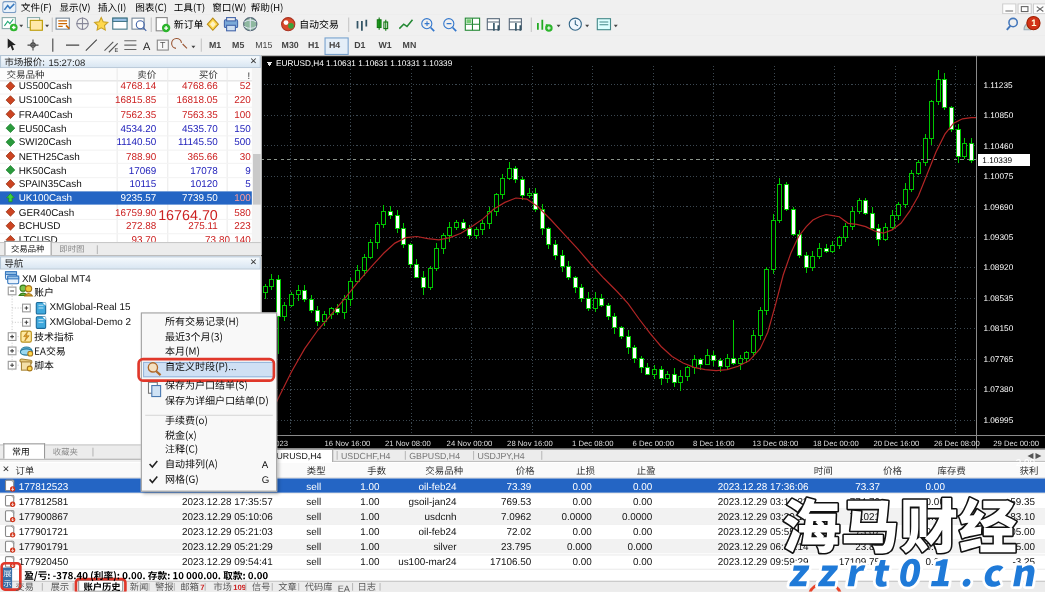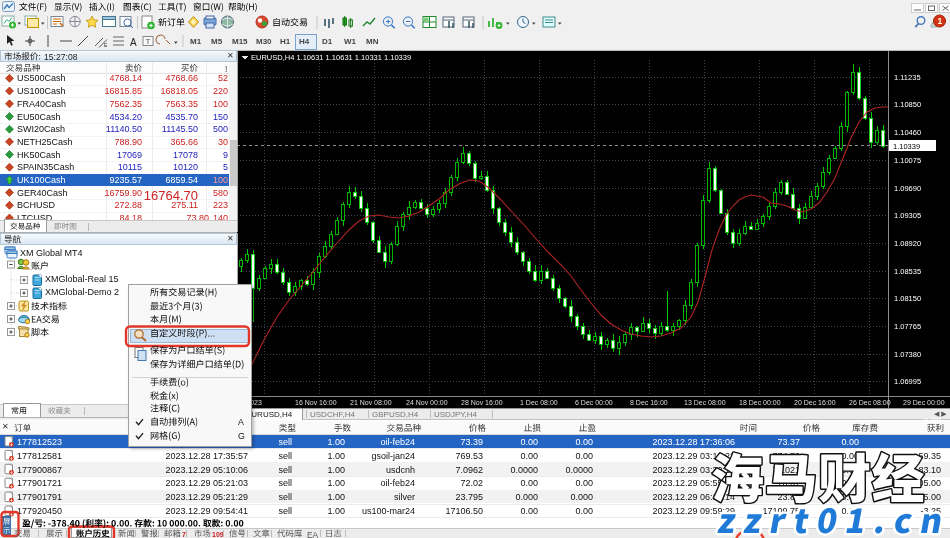--- a/index.html
+++ b/index.html
@@ -385,21 +385,21 @@
     <text x="130" y="12.5" font-size="10" fill="#222" font-family="Liberation Sans">A</text>
     <rect x="143" y="3.5" width="10" height="9" fill="#f8f8f8" stroke="#888"></rect>
     <text x="145.5" y="11" font-size="8" fill="#555">T</text>
     <path d="M160 11 a4.5 4.5 0 1 1 5 -5" fill="none" stroke="#953"></path>
     <path d="M166 7 l4 4" stroke="#953"></path>
     <path d="M174 8.5 l3.6 0 l-1.8 2.4 z" fill="#444"></path>
     <line x1="183" y1="2" x2="183" y2="14" stroke="#c6c6c6"></line>
   </svg>
 <div class="tx" style="left:190px;top:37px;font-size:8px;color:#444;font-weight:bold">M1</div>
 <div class="tx" style="left:211px;top:37px;font-size:8px;color:#444;font-weight:bold">M5</div>
-<div class="tx" style="left:232px;top:37px;font-size:8px;color:#444;font-weight:bold">M15</div>
+<div class="tx" style="left:232px;top:37px;font-size:8px;color:#444;font-weight:normal">M15</div>
 <div class="tx" style="left:256px;top:37px;font-size:8px;color:#444;font-weight:bold">M30</div>
 <div class="tx" style="left:280px;top:37px;font-size:8px;color:#444;font-weight:bold">H1</div>
 <div class="ab" style="left:295px;top:34px;width:20px;height:14px;background:#e4eef8;border:1px solid #7aa2cc"></div>
 <div class="tx" style="left:299px;top:37px;font-size:8px;color:#444;font-weight:bold">H4</div>
 <div class="tx" style="left:322px;top:37px;font-size:8px;color:#444;font-weight:bold">D1</div>
 <div class="tx" style="left:344px;top:37px;font-size:8px;color:#444;font-weight:bold">W1</div>
 <div class="tx" style="left:366px;top:37px;font-size:8px;color:#444;font-weight:bold">MN</div>
 <div class="ab" style="left:0;top:50px;width:237px;height:182px;background:#fff;border-right:1px solid #aaa"></div>
 <div class="ab" style="left:0;top:50px;width:237px;height:12px;background:linear-gradient(#f6fafd,#d9e6f2);border:1px solid #b5c6d6;box-sizing:border-box"></div>
 <div class="tx" style="left:44px;top:51.5px;font-size:8.6px;color:#222">15:27:08</div>
@@ -445,35 +445,35 @@
 <div class="tx" style="left:198px;top:149.5px;font-size:9px;color:#2222bb;transform:translateX(-100%)">17078</div>
 <div class="tx" style="left:228px;top:149.5px;font-size:9px;color:#2222bb;transform:translateX(-100%)">9</div>
 <div class="ab" style="left:0;top:173.6px;width:229px;height:1px;background:#f3f3f3"></div>
 <div class="tx" style="left:17px;top:162.2px;font-size:9px;color:#111">SPAIN35Cash</div>
 <div class="tx" style="left:142px;top:162.2px;font-size:9px;color:#2222bb;transform:translateX(-100%)">10115</div>
 <div class="tx" style="left:198px;top:162.2px;font-size:9px;color:#2222bb;transform:translateX(-100%)">10120</div>
 <div class="tx" style="left:228px;top:162.2px;font-size:9px;color:#2222bb;transform:translateX(-100%)">5</div>
 <div class="ab" style="left:0;top:173.6px;width:229px;height:12.7px;background:#2465c4"></div>
 <div class="tx" style="left:17px;top:174.9px;font-size:9px;color:#fff">UK100Cash</div>
 <div class="tx" style="left:142px;top:174.9px;font-size:9px;color:#fff;transform:translateX(-100%)">9235.57</div>
-<div class="tx" style="left:198px;top:174.9px;font-size:9px;color:#fff;transform:translateX(-100%)">6859.54</div>
+<div class="tx" style="left:198px;top:174.9px;font-size:9px;color:#fff;transform:translateX(-100%)">7739.50</div>
 <div class="tx" style="left:228px;top:174.9px;font-size:9px;color:#ff9a9a;transform:translateX(-100%)">100</div>
 <div class="ab" style="left:0;top:199.0px;width:229px;height:1px;background:#f3f3f3"></div>
 <div class="tx" style="left:17px;top:187.6px;font-size:9px;color:#111">GER40Cash</div>
 <div class="tx" style="left:142px;top:187.6px;font-size:9px;color:#cc2222;transform:translateX(-100%)">16759.90</div>
 <div class="tx" style="left:198px;top:187.6px;font-size:13px;color:#cc2222;transform:translateX(-100%)">16764.70</div>
 <div class="tx" style="left:228px;top:187.6px;font-size:9px;color:#cc2222;transform:translateX(-100%)">580</div>
 <div class="ab" style="left:0;top:211.7px;width:229px;height:1px;background:#f3f3f3"></div>
 <div class="tx" style="left:17px;top:200.3px;font-size:9px;color:#111">BCHUSD</div>
 <div class="tx" style="left:142px;top:200.3px;font-size:9px;color:#cc2222;transform:translateX(-100%)">272.88</div>
 <div class="tx" style="left:198px;top:200.3px;font-size:9px;color:#cc2222;transform:translateX(-100%)">275.11</div>
 <div class="tx" style="left:228px;top:200.3px;font-size:9px;color:#cc2222;transform:translateX(-100%)">223</div>
 <div class="ab" style="left:0;top:224.4px;width:229px;height:1px;background:#f3f3f3"></div>
 <div class="tx" style="left:17px;top:213.0px;font-size:9px;color:#111">LTCUSD</div>
-<div class="tx" style="left:142px;top:213.0px;font-size:9px;color:#cc2222;transform:translateX(-100%)">84.18</div>
+<div class="tx" style="left:142px;top:213.0px;font-size:9px;color:#cc2222;transform:translateX(-100%)">93.70</div>
 <div class="tx" style="left:209px;top:213.0px;font-size:9px;color:#cc2222;transform:translateX(-100%)">73.80</div>
 <div class="tx" style="left:228px;top:213.0px;font-size:9px;color:#cc2222;transform:translateX(-100%)">140</div>
 <svg class="ab" style="left:0;top:50px" width="237" height="182">
     <path d="M9.5 24.3 l4 4 -4 4 -4 -4 z" fill="#cc4422" stroke="#882200" stroke-width=".6"></path>
     <path d="M9.5 37.0 l4 4 -4 4 -4 -4 z" fill="#cc4422" stroke="#882200" stroke-width=".6"></path>
     <path d="M9.5 49.8 l4 4 -4 4 -4 -4 z" fill="#cc4422" stroke="#882200" stroke-width=".6"></path>
     <path d="M9.5 62.5 l4 4 -4 4 -4 -4 z" fill="#2a9a3c" stroke="#117722" stroke-width=".6"></path>
     <path d="M9.5 75.2 l4 4 -4 4 -4 -4 z" fill="#2a9a3c" stroke="#117722" stroke-width=".6"></path>
     <path d="M9.5 87.8 l4 4 -4 4 -4 -4 z" fill="#cc4422" stroke="#882200" stroke-width=".6"></path>
     <path d="M9.5 100.5 l4 4 -4 4 -4 -4 z" fill="#2a9a3c" stroke="#117722" stroke-width=".6"></path>

